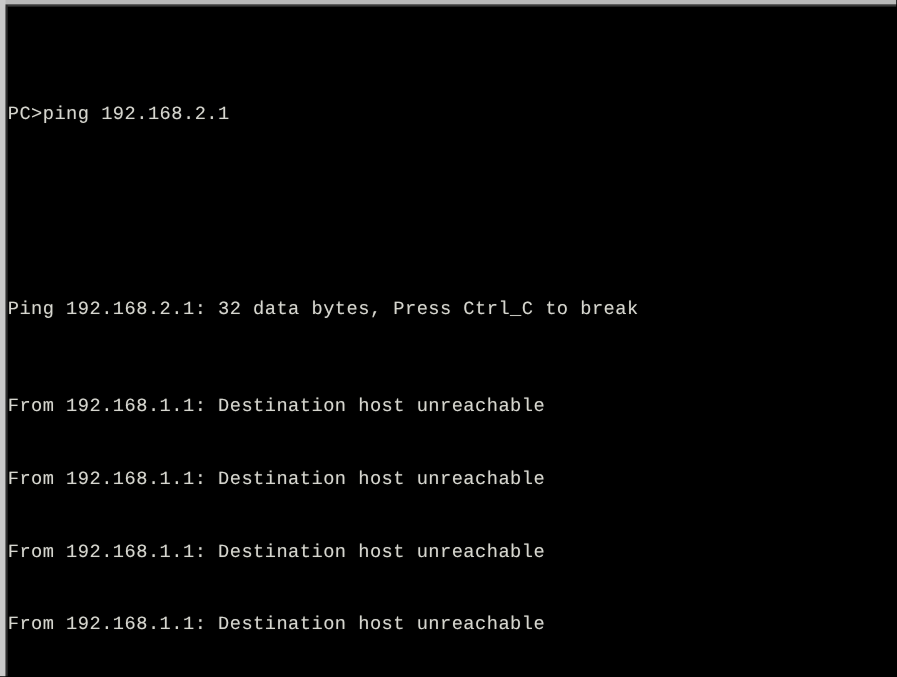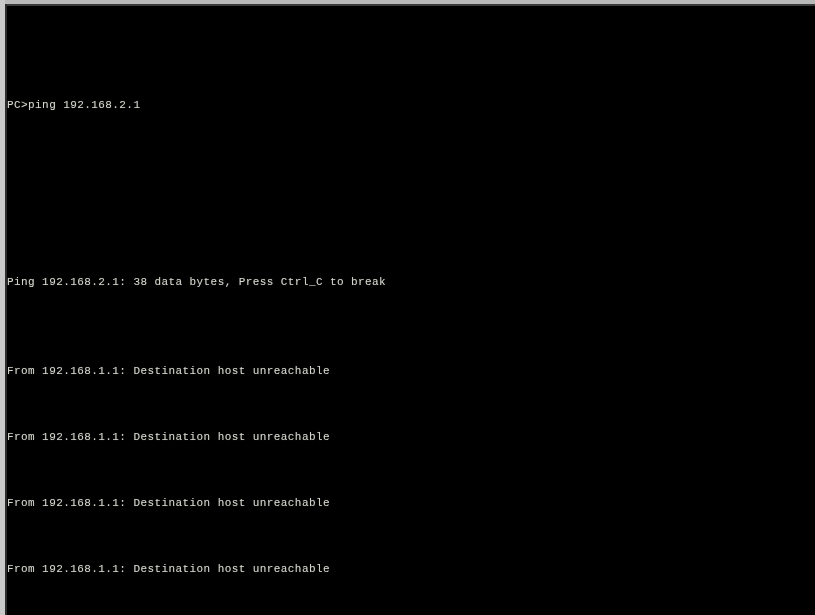--- a/index.html
+++ b/index.html
@@ -65,21 +65,21 @@
 
   #console-output {
     position: absolute;
     top: 6px;
     left: 7px;
     width: 808px;
     height: 609px;
     background: #000000;
     color: #d6d6cf;
     font-family: "Liberation Mono", "DejaVu Sans Mono", monospace;
-    font-size: 11px;
+    font-size: 17px;
     line-height: 22.1px;
     letter-spacing: 0.42px;
     white-space: pre;
     overflow: hidden;
     z-index: 1;
     text-shadow: 0 0 1px rgba(200,200,190,0.35);
   }
 
   .console-line {
     height: 22.1px;
@@ -105,21 +105,21 @@
   <div id="window-inner-shade-top"></div>
   <div id="window-inner-shade-left"></div>
 
   <div id="console-output">
 
     
     <div class="console-line prompt-line">PC&gt;ping 192.168.2.1</div>
 
     <div class="console-line blank">&nbsp;</div>
 
-    <div class="console-line">Ping 192.168.2.1: 38 data bytes, Press Ctrl_C to break</div>
+    <div class="console-line">Ping 192.168.2.1: 32 data bytes, Press Ctrl_C to break</div>
 
     <div class="console-line">From 192.168.1.1: Destination host unreachable</div>
     <div class="console-line">From 192.168.1.1: Destination host unreachable</div>
     <div class="console-line">From 192.168.1.1: Destination host unreachable</div>
     <div class="console-line">From 192.168.1.1: Destination host unreachable</div>
     
 
     
 
     

